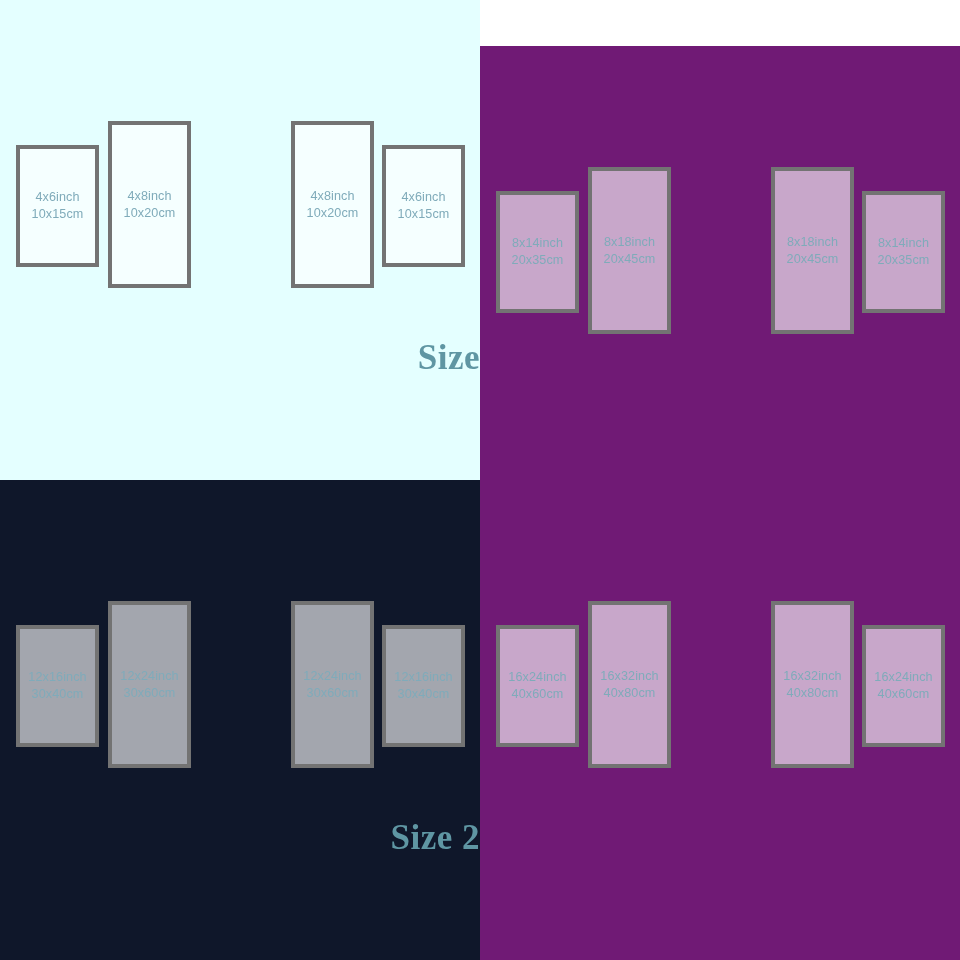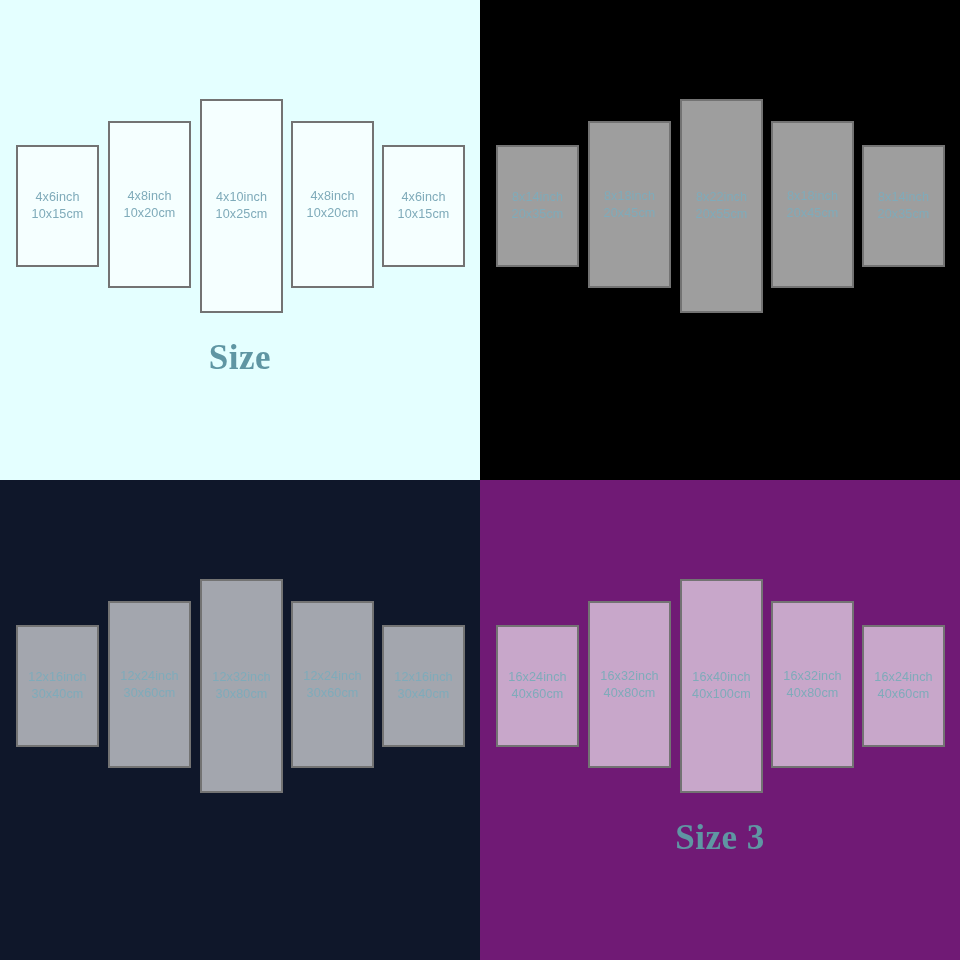--- a/index.html
+++ b/index.html
@@ -33,21 +33,21 @@
     position: absolute;
     left: 0;
     top: 0;
     width: 480px;
     height: 480px;
   }
 
   .panel {
     position: absolute;
     box-sizing: border-box;
-    border: 2px solid #737373;
+    border: 4px solid #737373;
     background: rgba(255,255,255,0.62);
     display: flex;
     align-items: center;
     justify-content: center;
   }
 
   
   .panel.p1 { left: 16px;  top: 145px; width: 83px;  height: 122px; }
   .panel.p2 { left: 108px; top: 121px; width: 83px;  height: 167px; }
   .panel.p3 { left: 200px; top: 99px;  width: 83px;  height: 214px; }
@@ -63,32 +63,32 @@
     white-space: nowrap;
     user-select: none;
   }
   .panel-label .ln2 { display: block; }
 
   .quad-title {
     position: absolute;
     left: 0;
     top: 338px;
     width: 480px;
-    text-align: center;
+    text-align: right;
     font-family: "Liberation Serif", "DejaVu Serif", serif;
     font-weight: bold;
     font-size: 35px;
     color: #5f96a3;
     letter-spacing: 0.5px;
     user-select: none;
   }
 
   
   .q-tl { background: #e4ffff; }
-  .q-tr { background: #000000; }
+  .q-tr { background: #701a75; margin-top: 46px; }
   .q-bl { background: #0f172a; }
   .q-br { background: #701a75; }
 </style>
 </head>
 <body>
 
 <div id="poster">
 
   <div class="quadrant q-tl">
     <div class="panel-group">
@@ -97,26 +97,20 @@
           <span>4x6inch</span>
           <span class="ln2">10x15cm</span>
         </div>
       </div>
       <div class="panel p2">
         <div class="panel-label">
           <span>4x8inch</span>
           <span class="ln2">10x20cm</span>
         </div>
       </div>
-      <div class="panel p3">
-        <div class="panel-label">
-          <span>4x10inch</span>
-          <span class="ln2">10x25cm</span>
-        </div>
-      </div>
       <div class="panel p4">
         <div class="panel-label">
           <span>4x8inch</span>
           <span class="ln2">10x20cm</span>
         </div>
       </div>
       <div class="panel p5">
         <div class="panel-label">
           <span>4x6inch</span>
           <span class="ln2">10x15cm</span>
@@ -133,26 +127,20 @@
           <span>8x14inch</span>
           <span class="ln2">20x35cm</span>
         </div>
       </div>
       <div class="panel p2">
         <div class="panel-label">
           <span>8x18inch</span>
           <span class="ln2">20x45cm</span>
         </div>
       </div>
-      <div class="panel p3">
-        <div class="panel-label">
-          <span>8x22inch</span>
-          <span class="ln2">20x55cm</span>
-        </div>
-      </div>
       <div class="panel p4">
         <div class="panel-label">
           <span>8x18inch</span>
           <span class="ln2">20x45cm</span>
         </div>
       </div>
       <div class="panel p5">
         <div class="panel-label">
           <span>8x14inch</span>
           <span class="ln2">20x35cm</span>
@@ -168,70 +156,58 @@
           <span>12x16inch</span>
           <span class="ln2">30x40cm</span>
         </div>
       </div>
       <div class="panel p2">
         <div class="panel-label">
           <span>12x24inch</span>
           <span class="ln2">30x60cm</span>
         </div>
       </div>
-      <div class="panel p3">
-        <div class="panel-label">
-          <span>12x32inch</span>
-          <span class="ln2">30x80cm</span>
-        </div>
-      </div>
       <div class="panel p4">
         <div class="panel-label">
           <span>12x24inch</span>
           <span class="ln2">30x60cm</span>
         </div>
       </div>
       <div class="panel p5">
         <div class="panel-label">
           <span>12x16inch</span>
           <span class="ln2">30x40cm</span>
         </div>
       </div>
     </div>
+    <div class="quad-title">Size 2</div>
   </div>
 
   <div class="quadrant q-br">
     <div class="panel-group">
       <div class="panel p1">
         <div class="panel-label">
           <span>16x24inch</span>
           <span class="ln2">40x60cm</span>
         </div>
       </div>
       <div class="panel p2">
         <div class="panel-label">
           <span>16x32inch</span>
           <span class="ln2">40x80cm</span>
         </div>
       </div>
-      <div class="panel p3">
-        <div class="panel-label">
-          <span>16x40inch</span>
-          <span class="ln2">40x100cm</span>
-        </div>
-      </div>
       <div class="panel p4">
         <div class="panel-label">
           <span>16x32inch</span>
           <span class="ln2">40x80cm</span>
         </div>
       </div>
       <div class="panel p5">
         <div class="panel-label">
           <span>16x24inch</span>
           <span class="ln2">40x60cm</span>
         </div>
       </div>
     </div>
-    <div class="quad-title">Size 3</div>
   </div>
 
 </div>
 
 </body></html>

